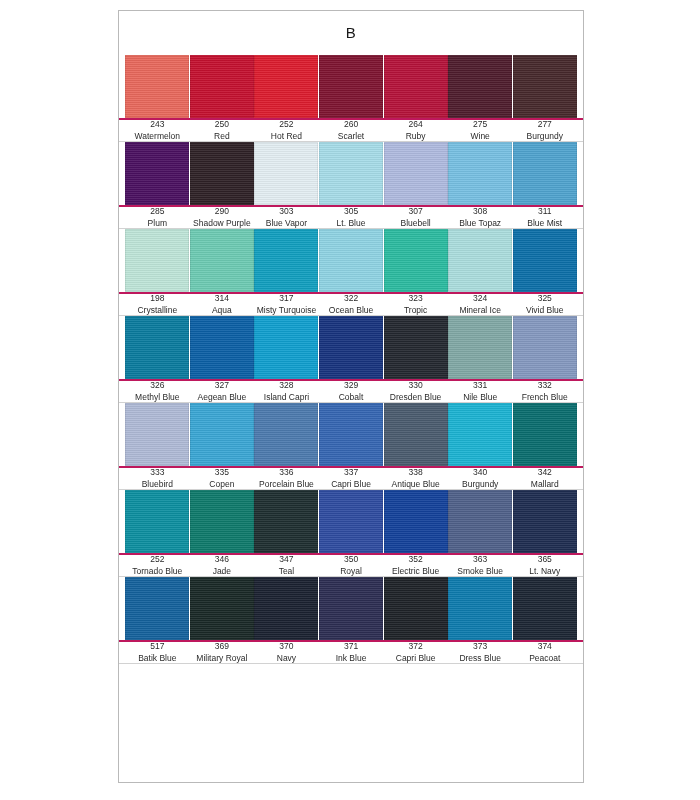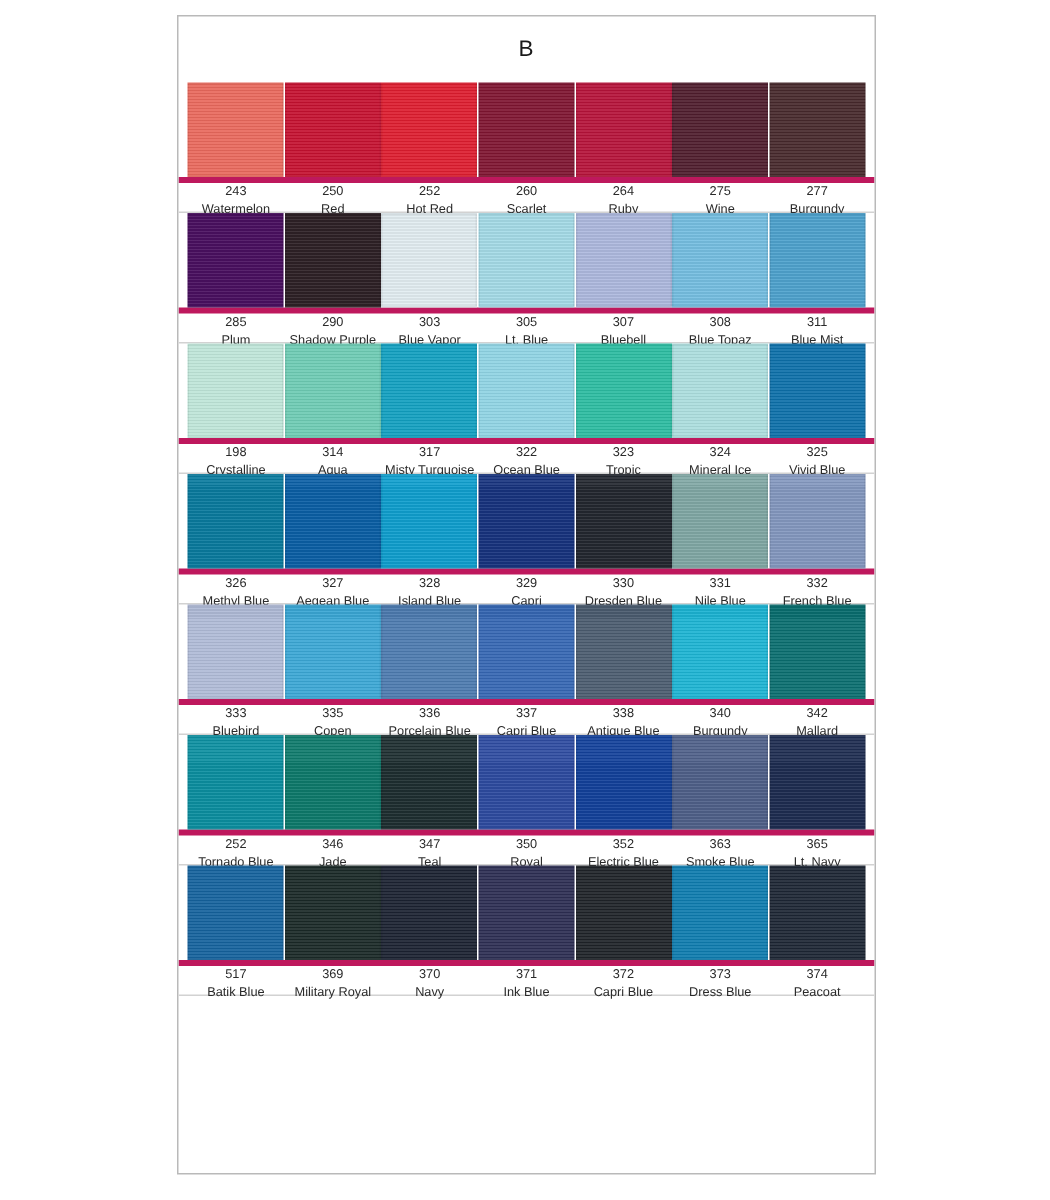--- a/index.html
+++ b/index.html
@@ -58,24 +58,24 @@
         rgba(255,255,255,0.085) 0px,
         rgba(255,255,255,0.085) 1px,
         rgba(0,0,0,0.055) 1px,
         rgba(0,0,0,0.055) 2px);
     box-shadow: inset 0 0 0 1px rgba(0,0,0,0.06);
   }
 
   .labels {
     display: flex;
     padding: 0 6px;
-    border-top: 4px solid #be185d;
+    border-top: 2px solid #be185d;
     border-bottom: 1px solid #d2d2d2;
     height: 24px;
-    align-items: flex-start;
+    align-items: center;
   }
 
   .label-cell {
     flex: 1 1 0;
     text-align: center;
     font-size: 8.5px;
     line-height: 11.5px;
     color: #2a2a2a;
     padding: 0 1px;
   }
@@ -282,25 +282,25 @@
           <div class="label-cell">
             <span class="label-code">326</span>
             <span class="label-name">Methyl Blue</span>
           </div>
           <div class="label-cell">
             <span class="label-code">327</span>
             <span class="label-name">Aegean Blue</span>
           </div>
           <div class="label-cell">
             <span class="label-code">328</span>
-            <span class="label-name">Island Blue</span>
+            <span class="label-name">Island Capri</span>
           </div>
           <div class="label-cell">
             <span class="label-code">329</span>
-            <span class="label-name">Capri</span>
+            <span class="label-name">Cobalt</span>
           </div>
           <div class="label-cell">
             <span class="label-code">330</span>
             <span class="label-name">Dresden Blue</span>
           </div>
           <div class="label-cell">
             <span class="label-code">331</span>
             <span class="label-name">Nile Blue</span>
           </div>
           <div class="label-cell">

